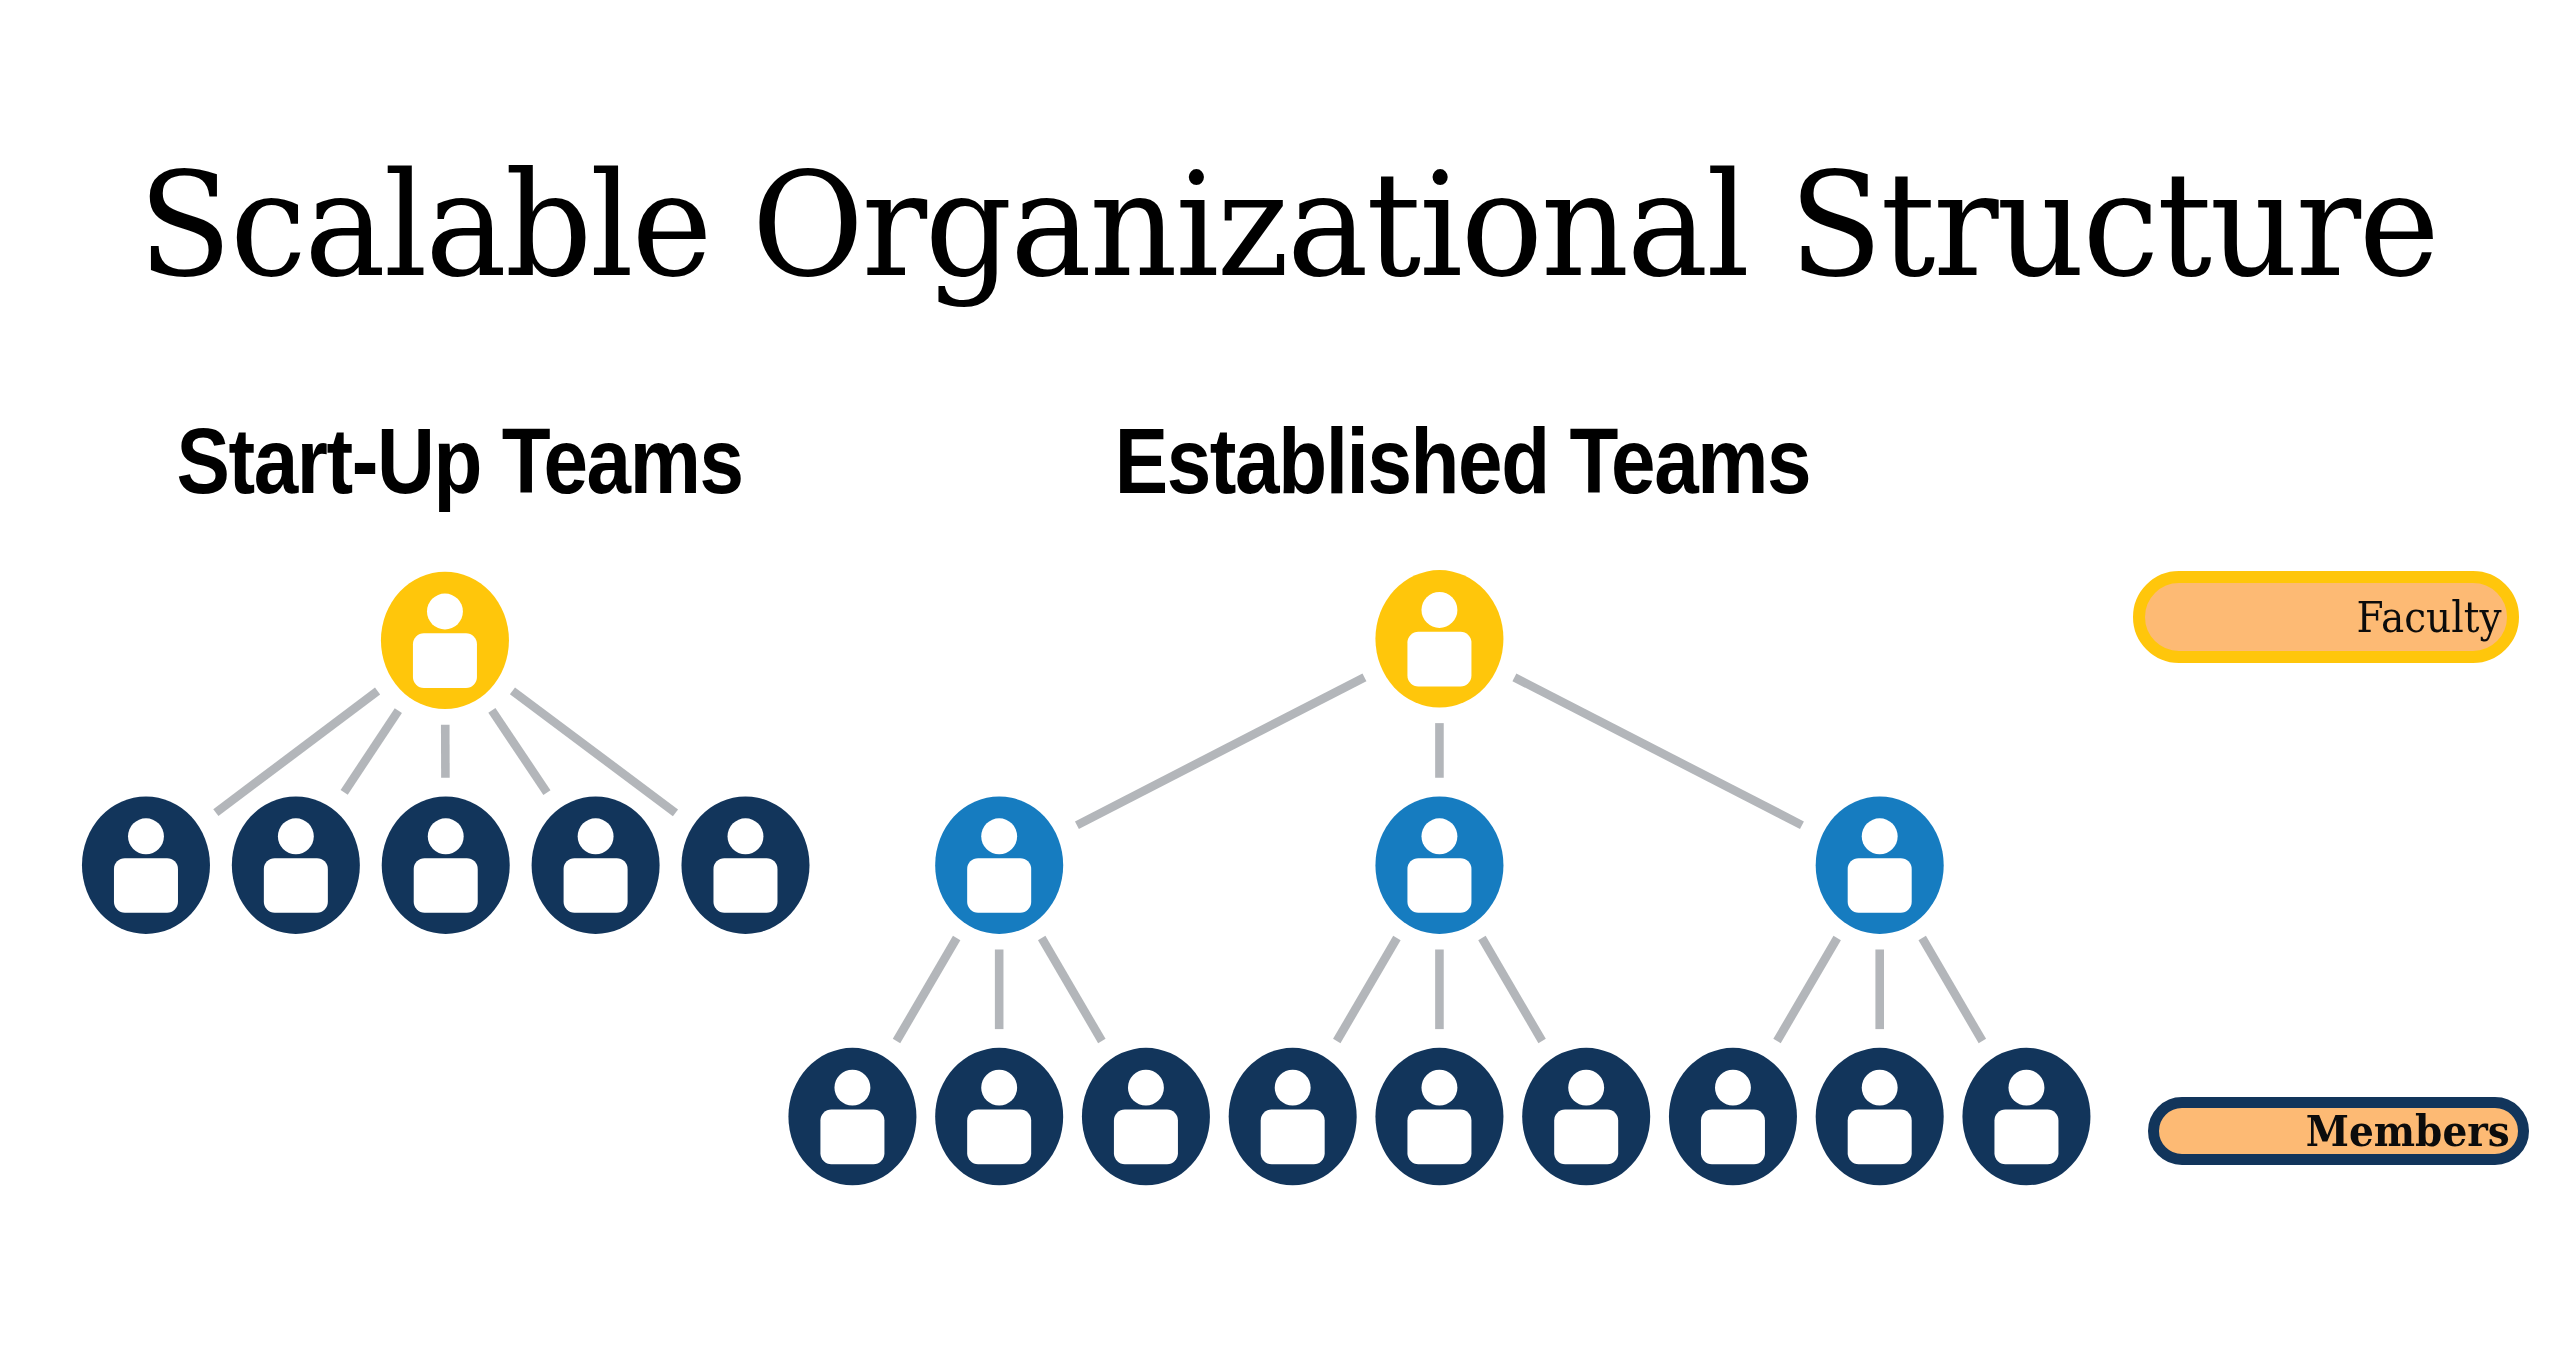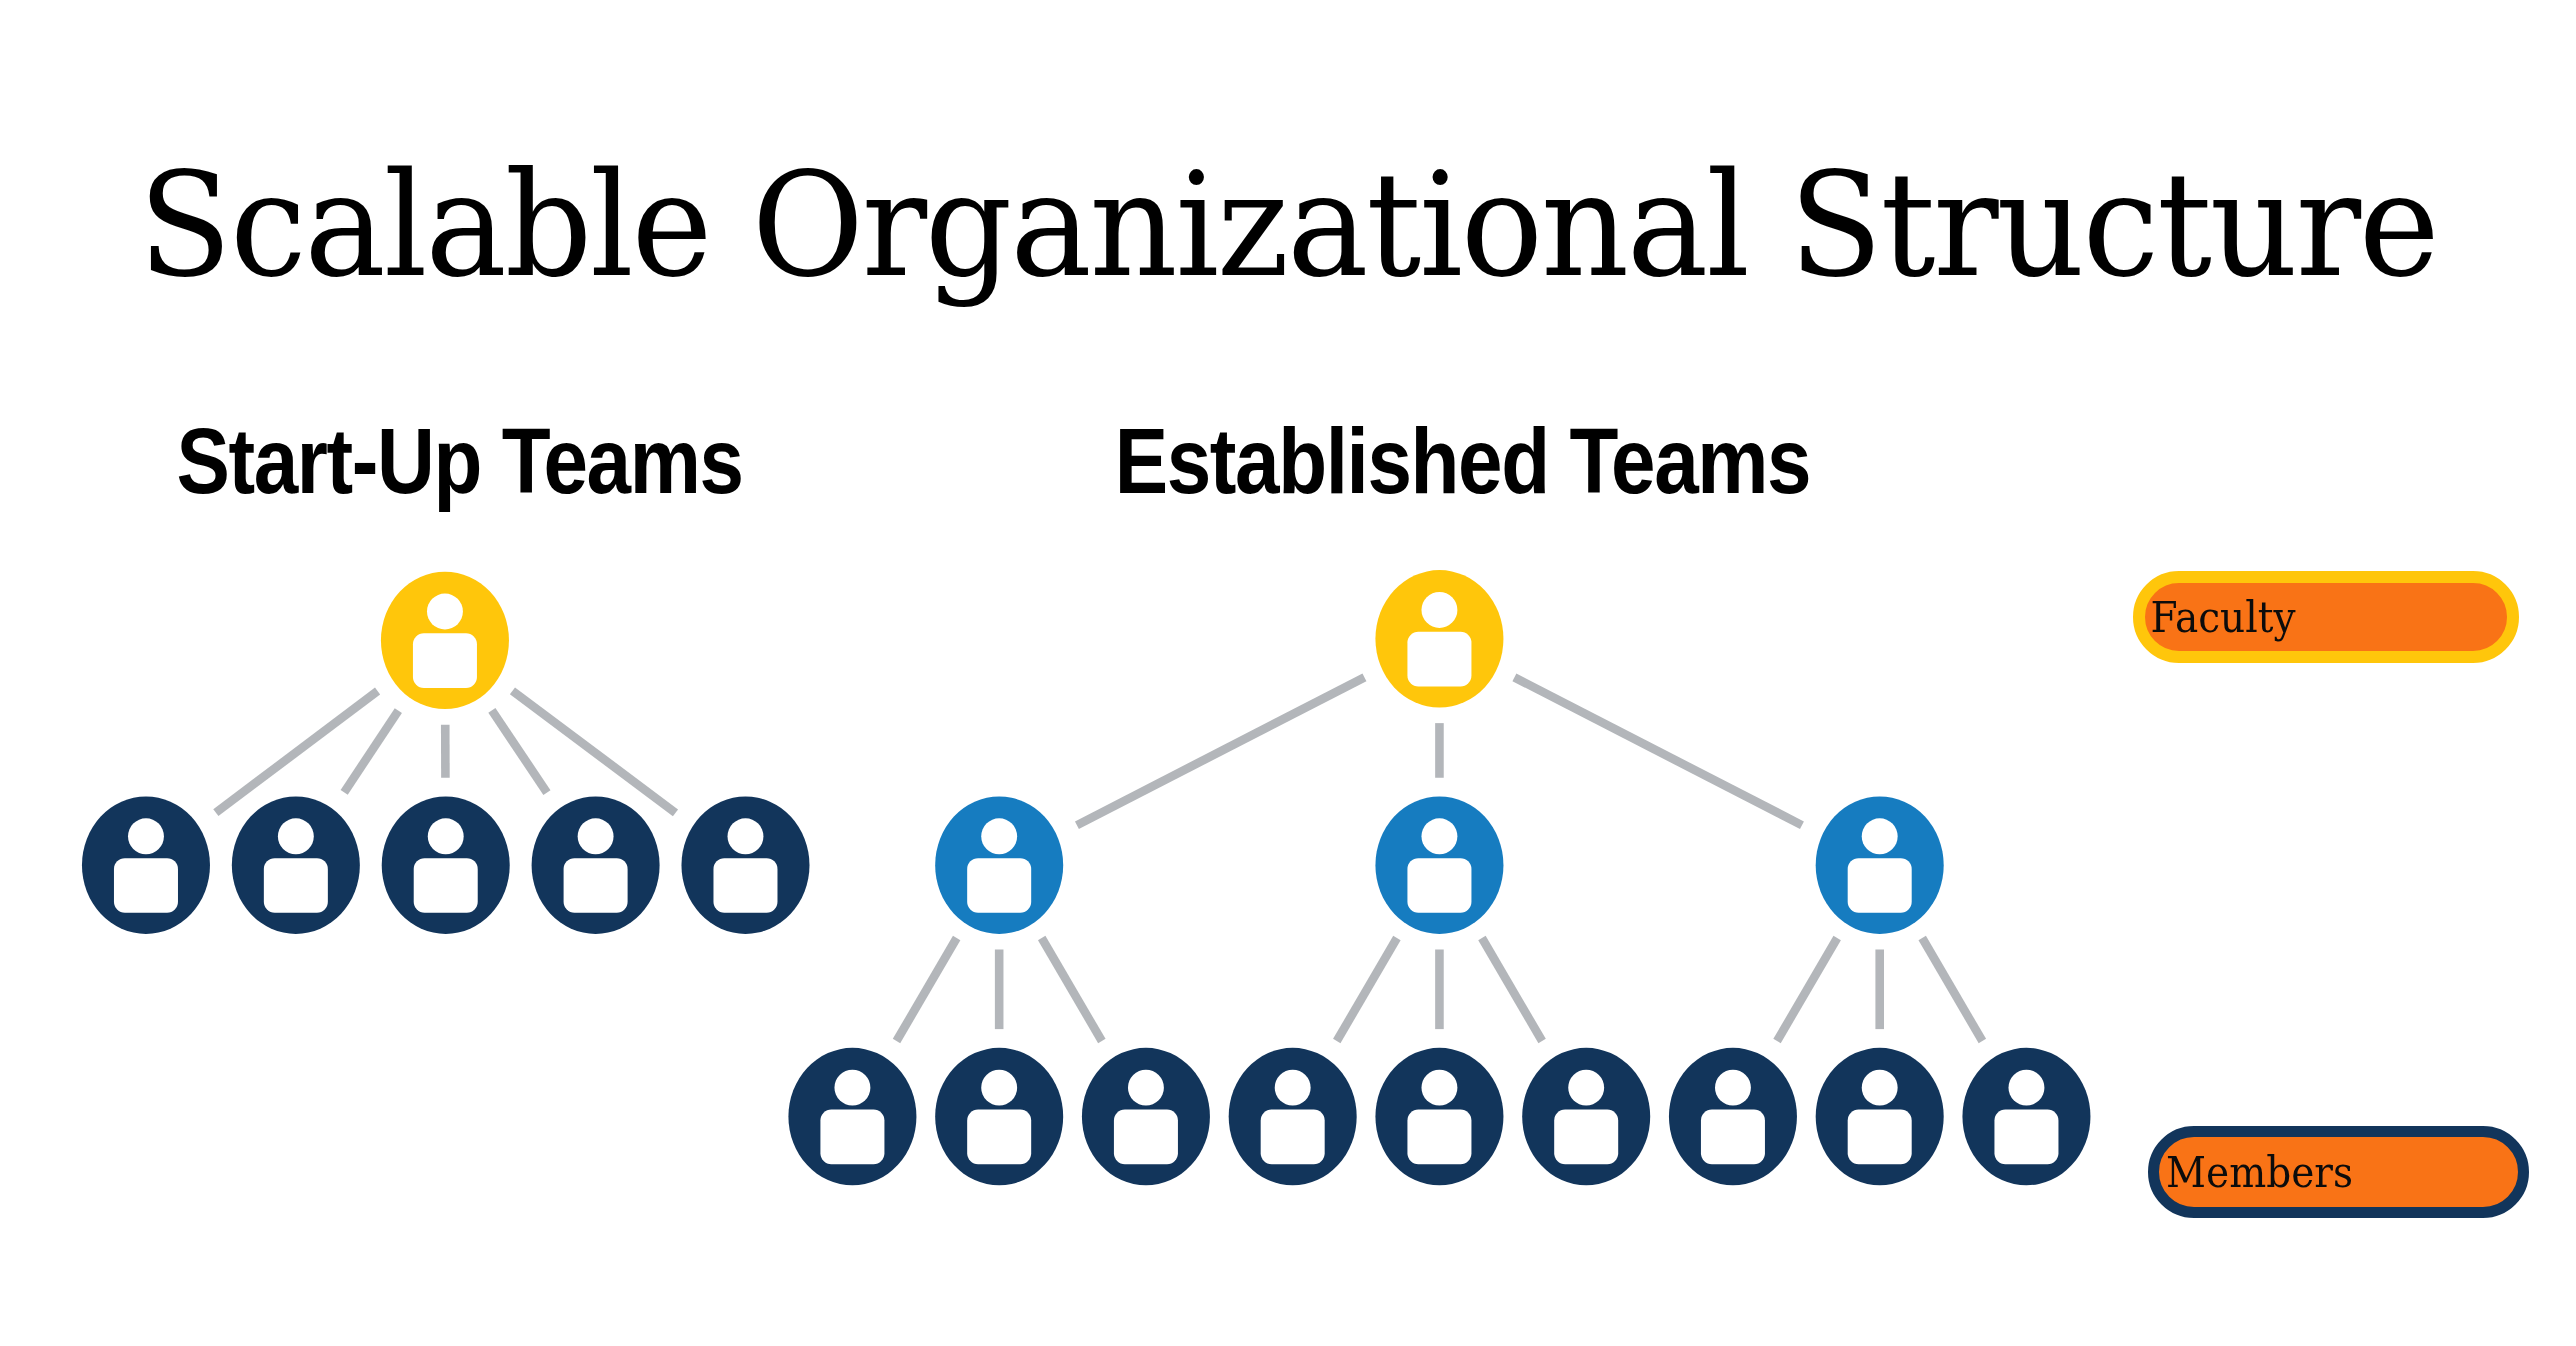--- a/index.html
+++ b/index.html
@@ -41,24 +41,24 @@
     transform:scaleX(0.87);
     transform-origin:center top;
     white-space:nowrap;
   }
   .org-svg{position:absolute;left:0;top:0;}
   .legend-pill{
     position:absolute;
     box-sizing:border-box;
     border-style:solid;
     border-radius:780px;
-    background:#f97316;
+    background:#fdba74;
     display:flex;
     align-items:center;
-    justify-content:flex-start;
+    justify-content:flex-end;
   }
   .legend-pill span{
     font-family:"DejaVu Serif","Liberation Serif",serif;
     font-size:42px;
     color:#0c0c0c;
     transform:scaleX(0.93);
     transform-origin:center center;
     white-space:nowrap;
   }
 </style>
@@ -183,18 +183,18 @@
       <g>
         <ellipse cx="2596" cy="1407" rx="82" ry="88" fill="#12355B"></ellipse>
         <circle cx="2596" cy="1370" r="23" fill="#FFFFFF"></circle>
         <rect x="2555" y="1398" width="82" height="70" rx="14" fill="#FFFFFF"></rect>
       </g>
     </svg>
 
   <div class="legend-pill" id="legend-0" style="left: 2133px; top: 553px; width: 386px; height: 92px; border-width: 12.5px; border-color: rgb(255, 198, 11);">
     <span>Faculty</span>
   </div>
-  <div class="legend-pill" id="legend-2" style="left: 2148px; top: 1108px; width: 381px; height: 92px; border-width: 11.7px; border-color: rgb(18, 53, 91);">
+  <div class="legend-pill" id="legend-2" style="left: 2148px; top: 1079px; width: 381px; height: 68px; border-width: 11.7px; border-color: rgb(18, 53, 91); font-weight: bold;">
     <span>Members</span>
   </div>
 
 </div>
 
 
 </body></html>

